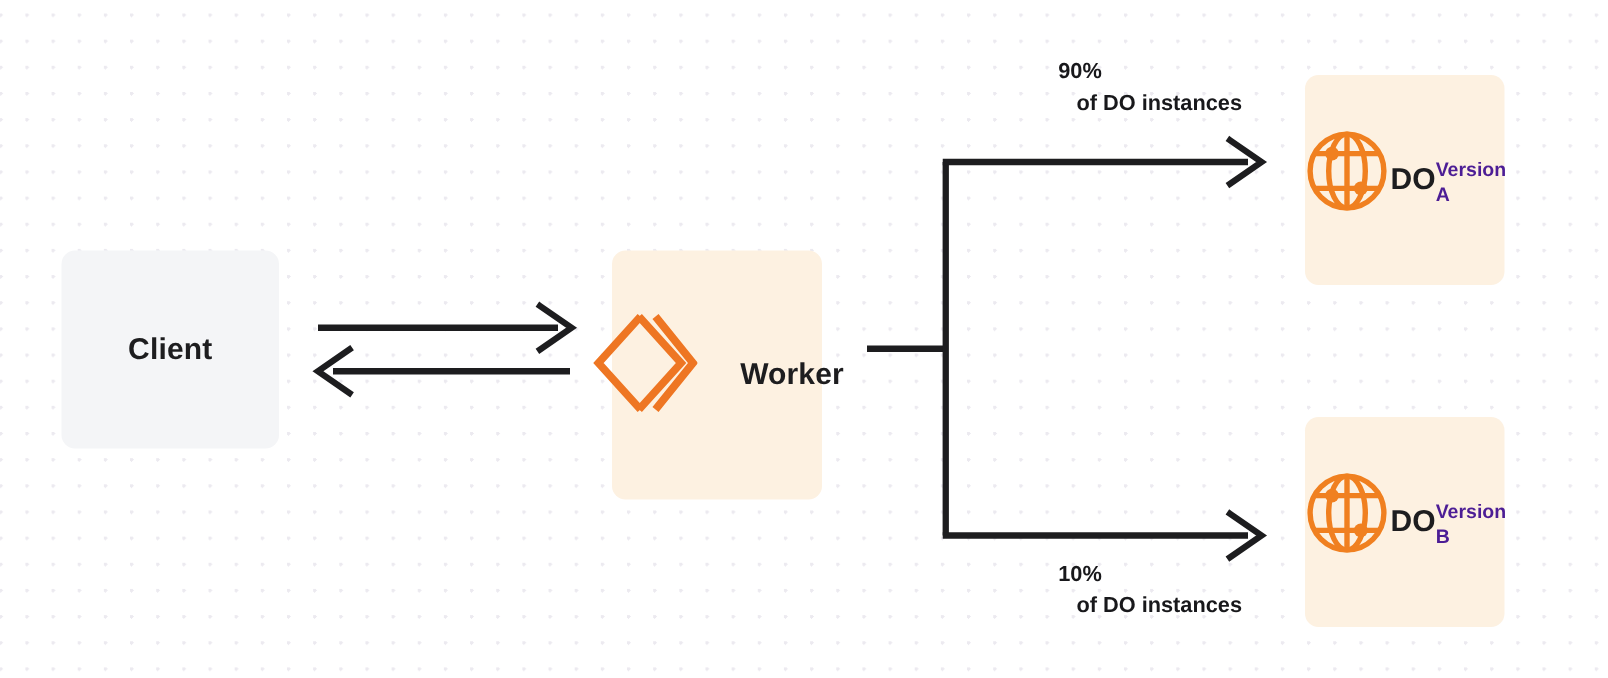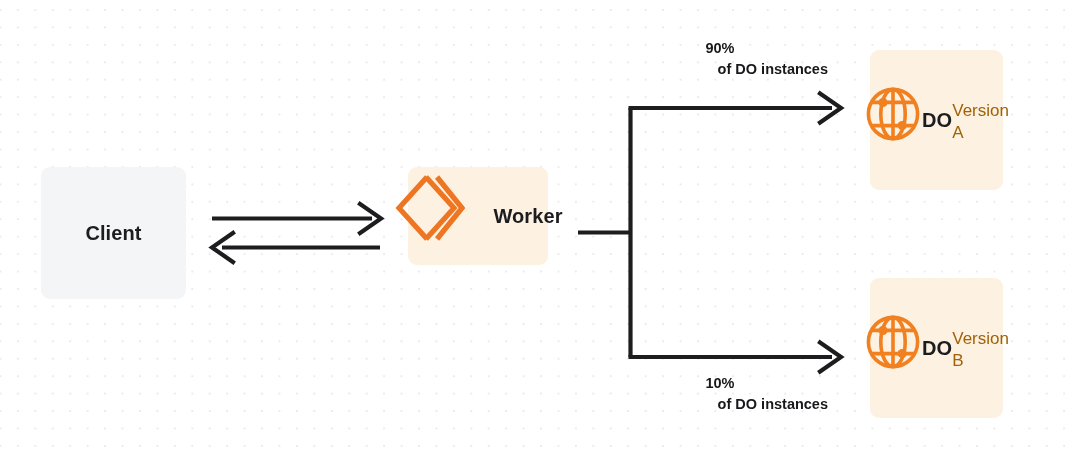--- a/index.html
+++ b/index.html
@@ -29,21 +29,21 @@
     align-items: center;
     justify-content: center;
   }
   .node-client {
     left: 41px;  top: 167px;
     width: 145px; height: 132px;
     background: #f4f5f7;
   }
   .node-worker {
     left: 408px; top: 167px;
-    width: 140px; height: 98px;
+    width: 140px; height: 166px;
     background: #fdf1e1;
     gap: 28px;
   }
   .node-do-a {
     left: 870px; top: 50px;
     width: 133px; height: 140px;
     background: #fdf1e1;
   }
   .node-do-b {
     left: 870px; top: 278px;
@@ -52,23 +52,23 @@
   }
 
   .node-title {
     font-size: 20px;
     font-weight: bold;
     color: #1d1d1f;
     letter-spacing: 0.1px;
     line-height: 1.1;
   }
   .node-sub {
-    font-size: 17px;
-    font-weight: normal;
-    color: #a16207;
+    font-size: 13px;
+    font-weight: bold;
+    color: #4c1d95;
     line-height: 1.25;
     margin-top: 3px;
   }
   .icon-wrap {
     display: block;
     line-height: 0;
   }
   .worker-icon-wrap { margin-bottom: 16px; }
   .do-icon-wrap { margin-bottom: 12px; }
 

